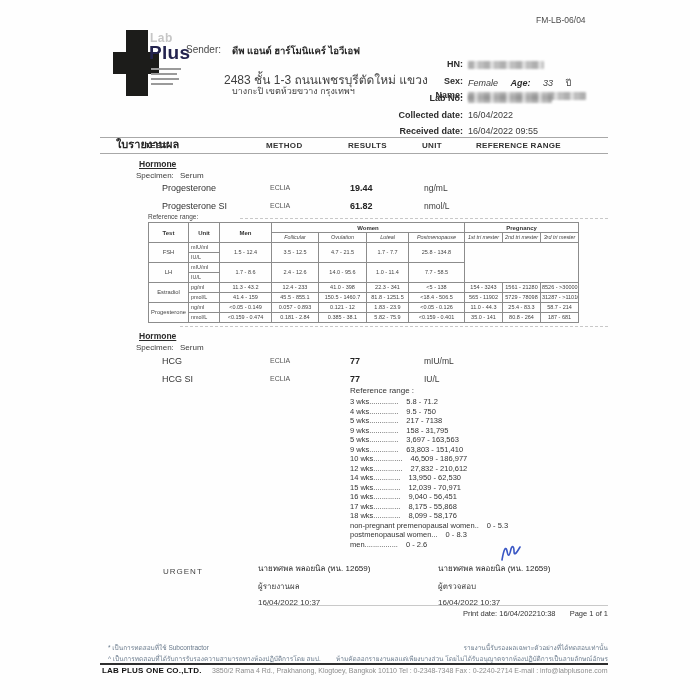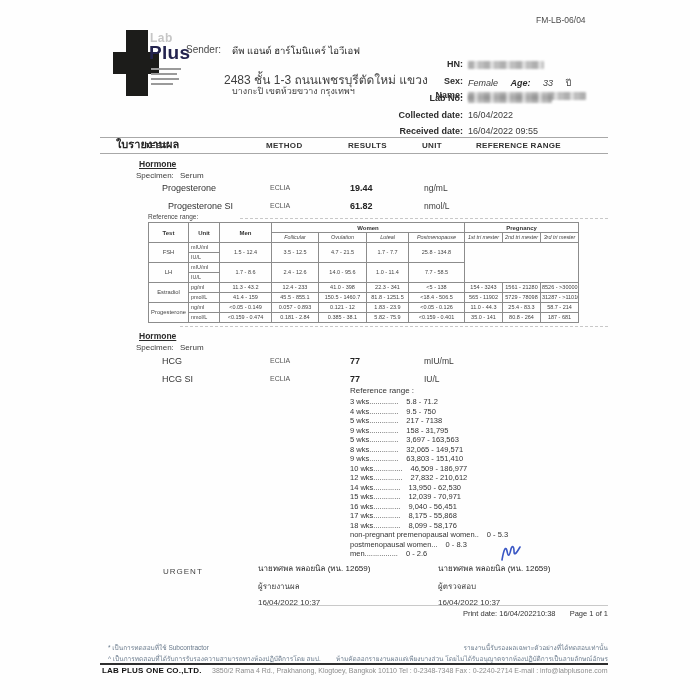--- a/index.html
+++ b/index.html
@@ -13,21 +13,21 @@
   .cross-v { left:126px; top:30px; width:22px; height:66px; background:#1c1c1a; }
   .cross-h { left:113px; top:52px; width:46px; height:22px; background:#1c1c1a; }
   .logo-lab  { left:150px; top:31px; font-size:12px; font-weight:bold; color:#c6c6c6; letter-spacing:.5px; }
   .logo-plus { left:149px; top:42px; font-size:19px; font-weight:bold; color:#23234e; letter-spacing:.3px; }
   .logo-bars { left:151px; top:68px; width:30px; }
   .logo-bars i { display:block; height:2px; background:#9a9a9a; margin-bottom:3px; }
   .logo-bars i:nth-child(2){width:26px;} .logo-bars i:nth-child(3){width:28px;} .logo-bars i:nth-child(4){width:22px;}
   .report-title-th { left:116px; top:135px; font-size:11px; font-weight:bold; color:#262626; }
   
   .sender-label { left:186px; top:44px; font-size:10px; color:#4a4a4a; }
-  .sender-name  { left:232px; top:43px; font-size:9.5px; color:#252525; }
+  .sender-name  { left:232px; top:43px; font-size:9.5px; color:#252525;font-weight:bold; }
   .sender-addr1 { left:224px; top:70px; font-size:12px; color:#3f3f3f;text-align:center; }
   .sender-addr2 { left:232px; top:84px; font-size:9px; color:#3f3f3f; }
   .form-code { left:536px; top:15px; font-size:8.5px; color:#4a4a4a; }
   
   .prow { position:absolute; left:340px; width:268px; height:12px; font-size:9px; }
   .prow .lbl { position:absolute; right:145px; text-align:right; font-weight:bold; color:#2c2c2c; white-space:nowrap; }
   .prow .val { position:absolute; left:128px; color:#3c3c3c; white-space:nowrap; }
   .redact { display:inline-block; height:8px; border-radius:1px; vertical-align:middle;
     background:repeating-linear-gradient(90deg,#8f8f8f 0 6px,#cfcfcf 6px 10px,#a3a3a3 10px 16px);
     filter:blur(1.3px); opacity:.7; }
@@ -136,21 +136,21 @@
 
   <div class="abs group-title" style="left:139px;top:159px;">Hormone</div>
   <div class="abs specimen" style="left:136px;top:171px;">
     <span>Specimen:</span>
     <span style="margin-left:4px;">Serum</span>
   </div>
   <div class="abs t-test" style="left:162px;top:183px;">Progesterone</div>
   <div class="abs t-method" style="left:270px;top:184px;">ECLIA</div>
   <div class="abs t-result" style="left:350px;top:183px;">19.44</div>
   <div class="abs t-unit" style="left:424px;top:183px;">ng/mL</div>
-  <div class="abs t-test" style="left:168px;top:201px;">Progesterone SI</div>
+  <div class="abs t-test" style="left:162px;top:201px;">Progesterone SI</div>
   <div class="abs t-method" style="left:270px;top:202px;">ECLIA</div>
   <div class="abs t-result" style="left:350px;top:201px;">61.82</div>
   <div class="abs t-unit" style="left:424px;top:201px;">nmol/L</div>
 
   <div class="abs dash" style="left:240px;top:218px;width:368px;"></div>
   <div class="abs ref-label" style="left:148px;top:213px;">Reference range:</div>
   <table class="ref abs" style="left:148px;top:222px;">
     <colgroup>
       <col style="width:40px">
         <col style="width:31px">
@@ -270,21 +270,20 @@
   <div class="abs t-unit" style="left:424px;top:374px;">IU/L</div>
 
   <div class="abs hcg-ref" style="left:350px;top:386px;width:220px;">
     <div class="hdr">Reference range :</div>
     <div id="hcg-ref-list">
         <div class="hcg-item"><span>3 wks..............</span><span class="rng">5.8 - 71.2</span></div>
         <div class="hcg-item"><span>4 wks..............</span><span class="rng">9.5 - 750</span></div>
         <div class="hcg-item"><span>5 wks..............</span><span class="rng">217 - 7138</span></div>
         <div class="hcg-item"><span>9 wks..............</span><span class="rng">158 - 31,795</span></div>
         <div class="hcg-item"><span>5 wks..............</span><span class="rng">3,697 - 163,563</span></div>
-        <div class="hcg-item"><span>8 wks..............</span><span class="rng">32,065 - 149,571</span></div>
         <div class="hcg-item"><span>9 wks..............</span><span class="rng">63,803 - 151,410</span></div>
         <div class="hcg-item"><span>10 wks..............</span><span class="rng">46,509 - 186,977</span></div>
         <div class="hcg-item"><span>12 wks..............</span><span class="rng">27,832 - 210,612</span></div>
         <div class="hcg-item"><span>14 wks.............</span><span class="rng">13,950 - 62,530</span></div>
         <div class="hcg-item"><span>15 wks.............</span><span class="rng">12,039 - 70,971</span></div>
         <div class="hcg-item"><span>16 wks.............</span><span class="rng">9,040 - 56,451</span></div>
         <div class="hcg-item"><span>17 wks.............</span><span class="rng">8,175 - 55,868</span></div>
         <div class="hcg-item"><span>18 wks.............</span><span class="rng">8,099 - 58,176</span></div>
         <div class="hcg-item"><span>non-pregnant premenopausal women..</span><span class="rng">0 - 5.3</span></div>
         <div class="hcg-item"><span>postmenopausal women...</span><span class="rng">0 - 8.3</span></div>

